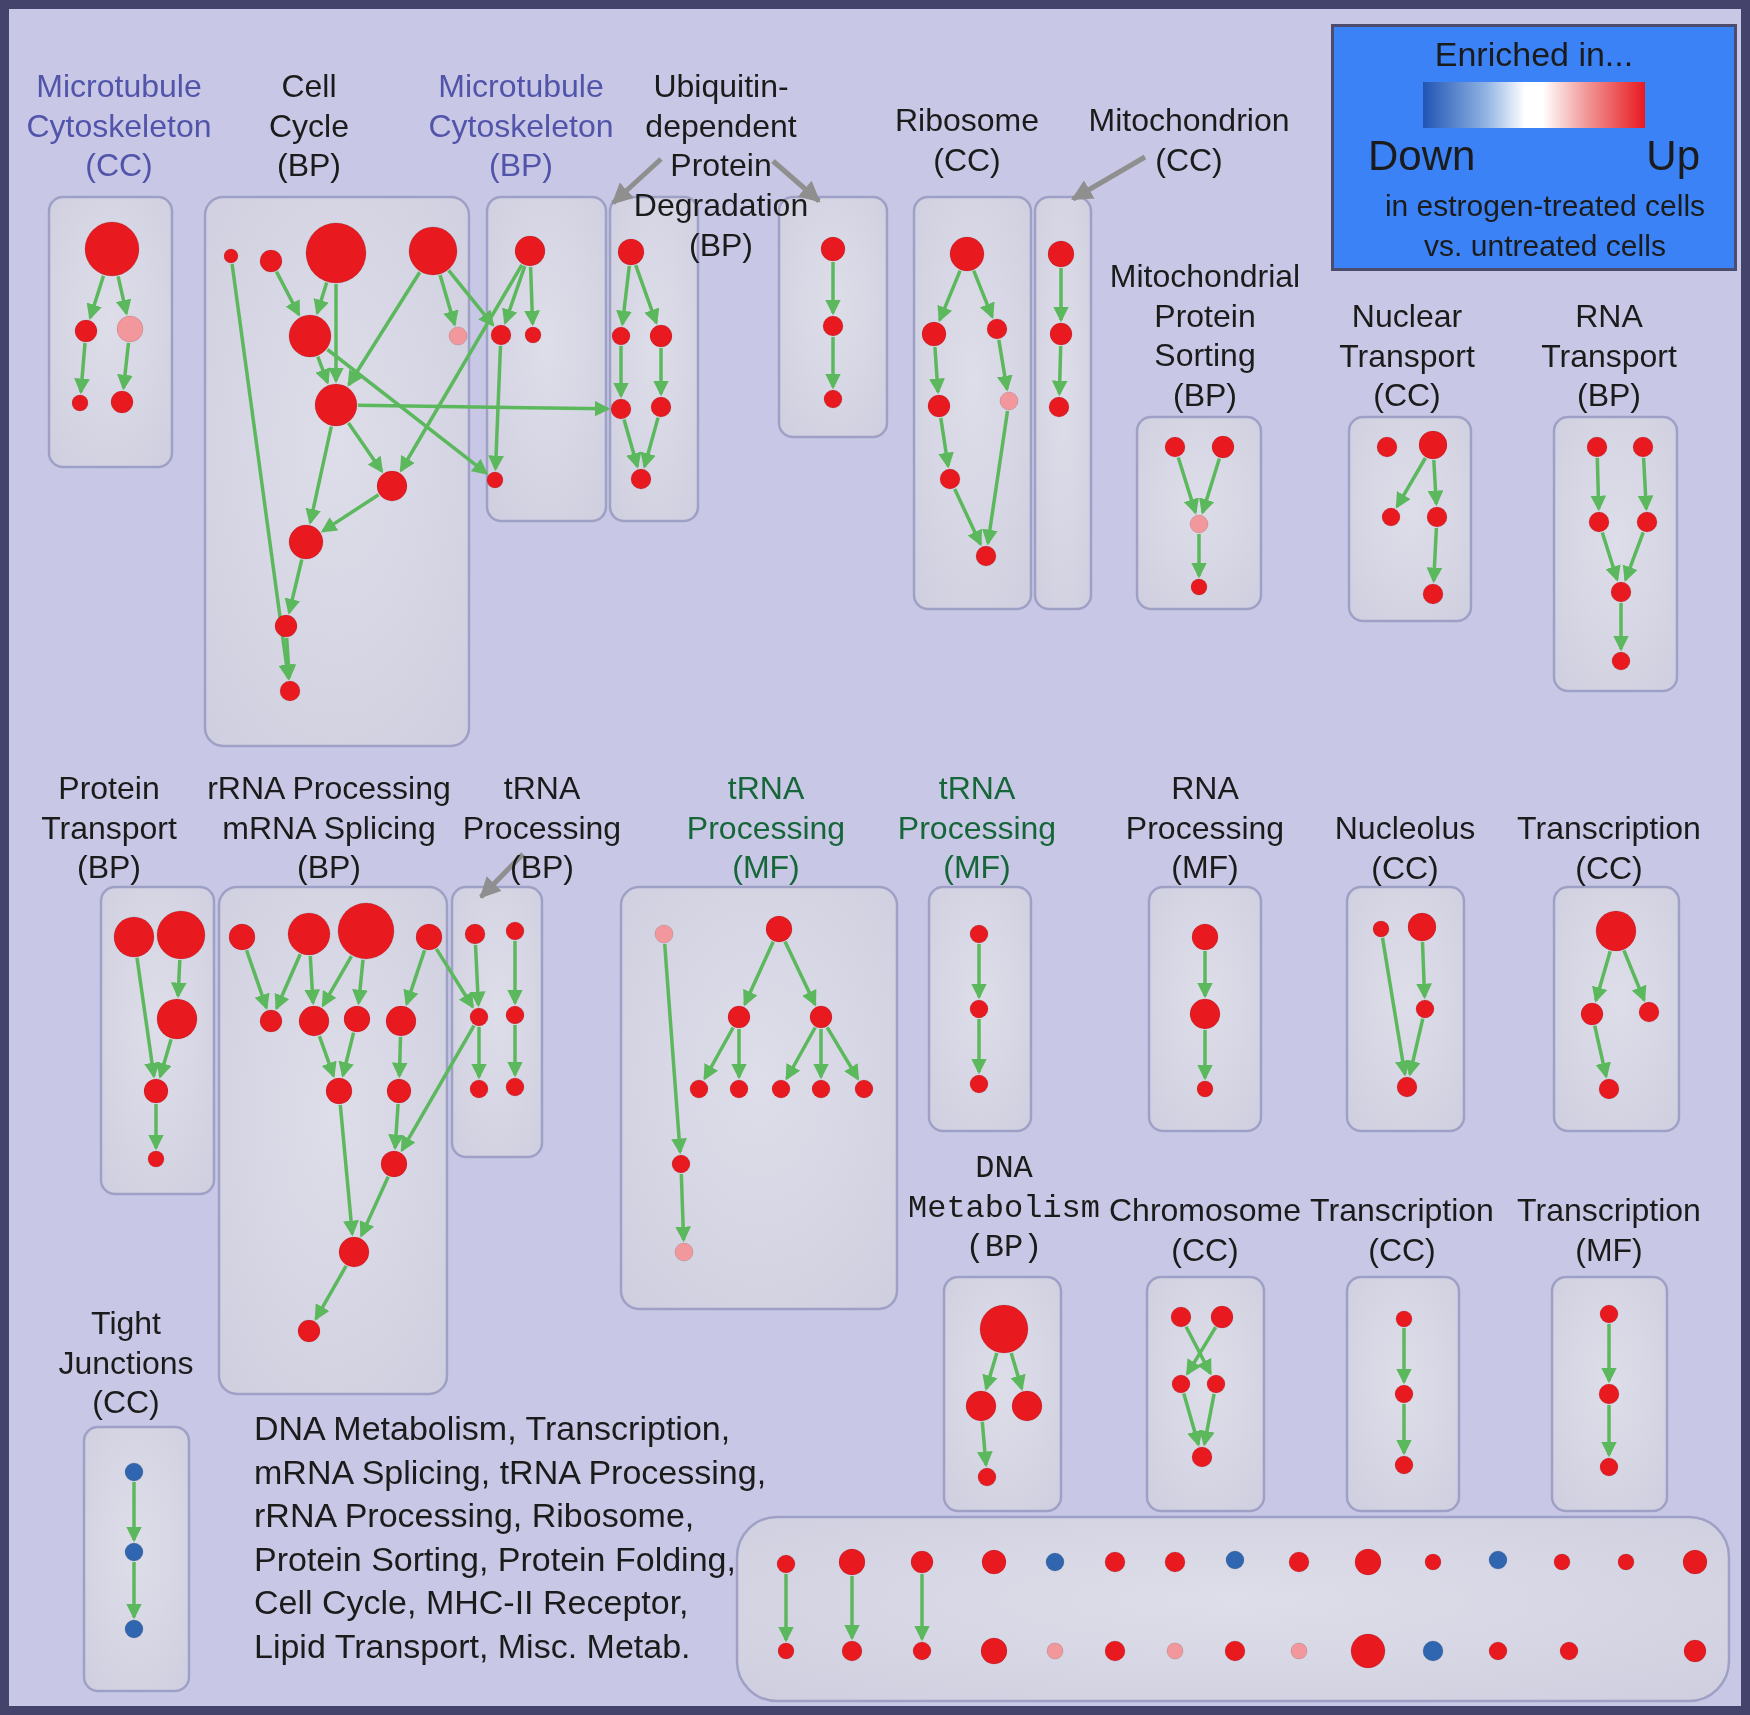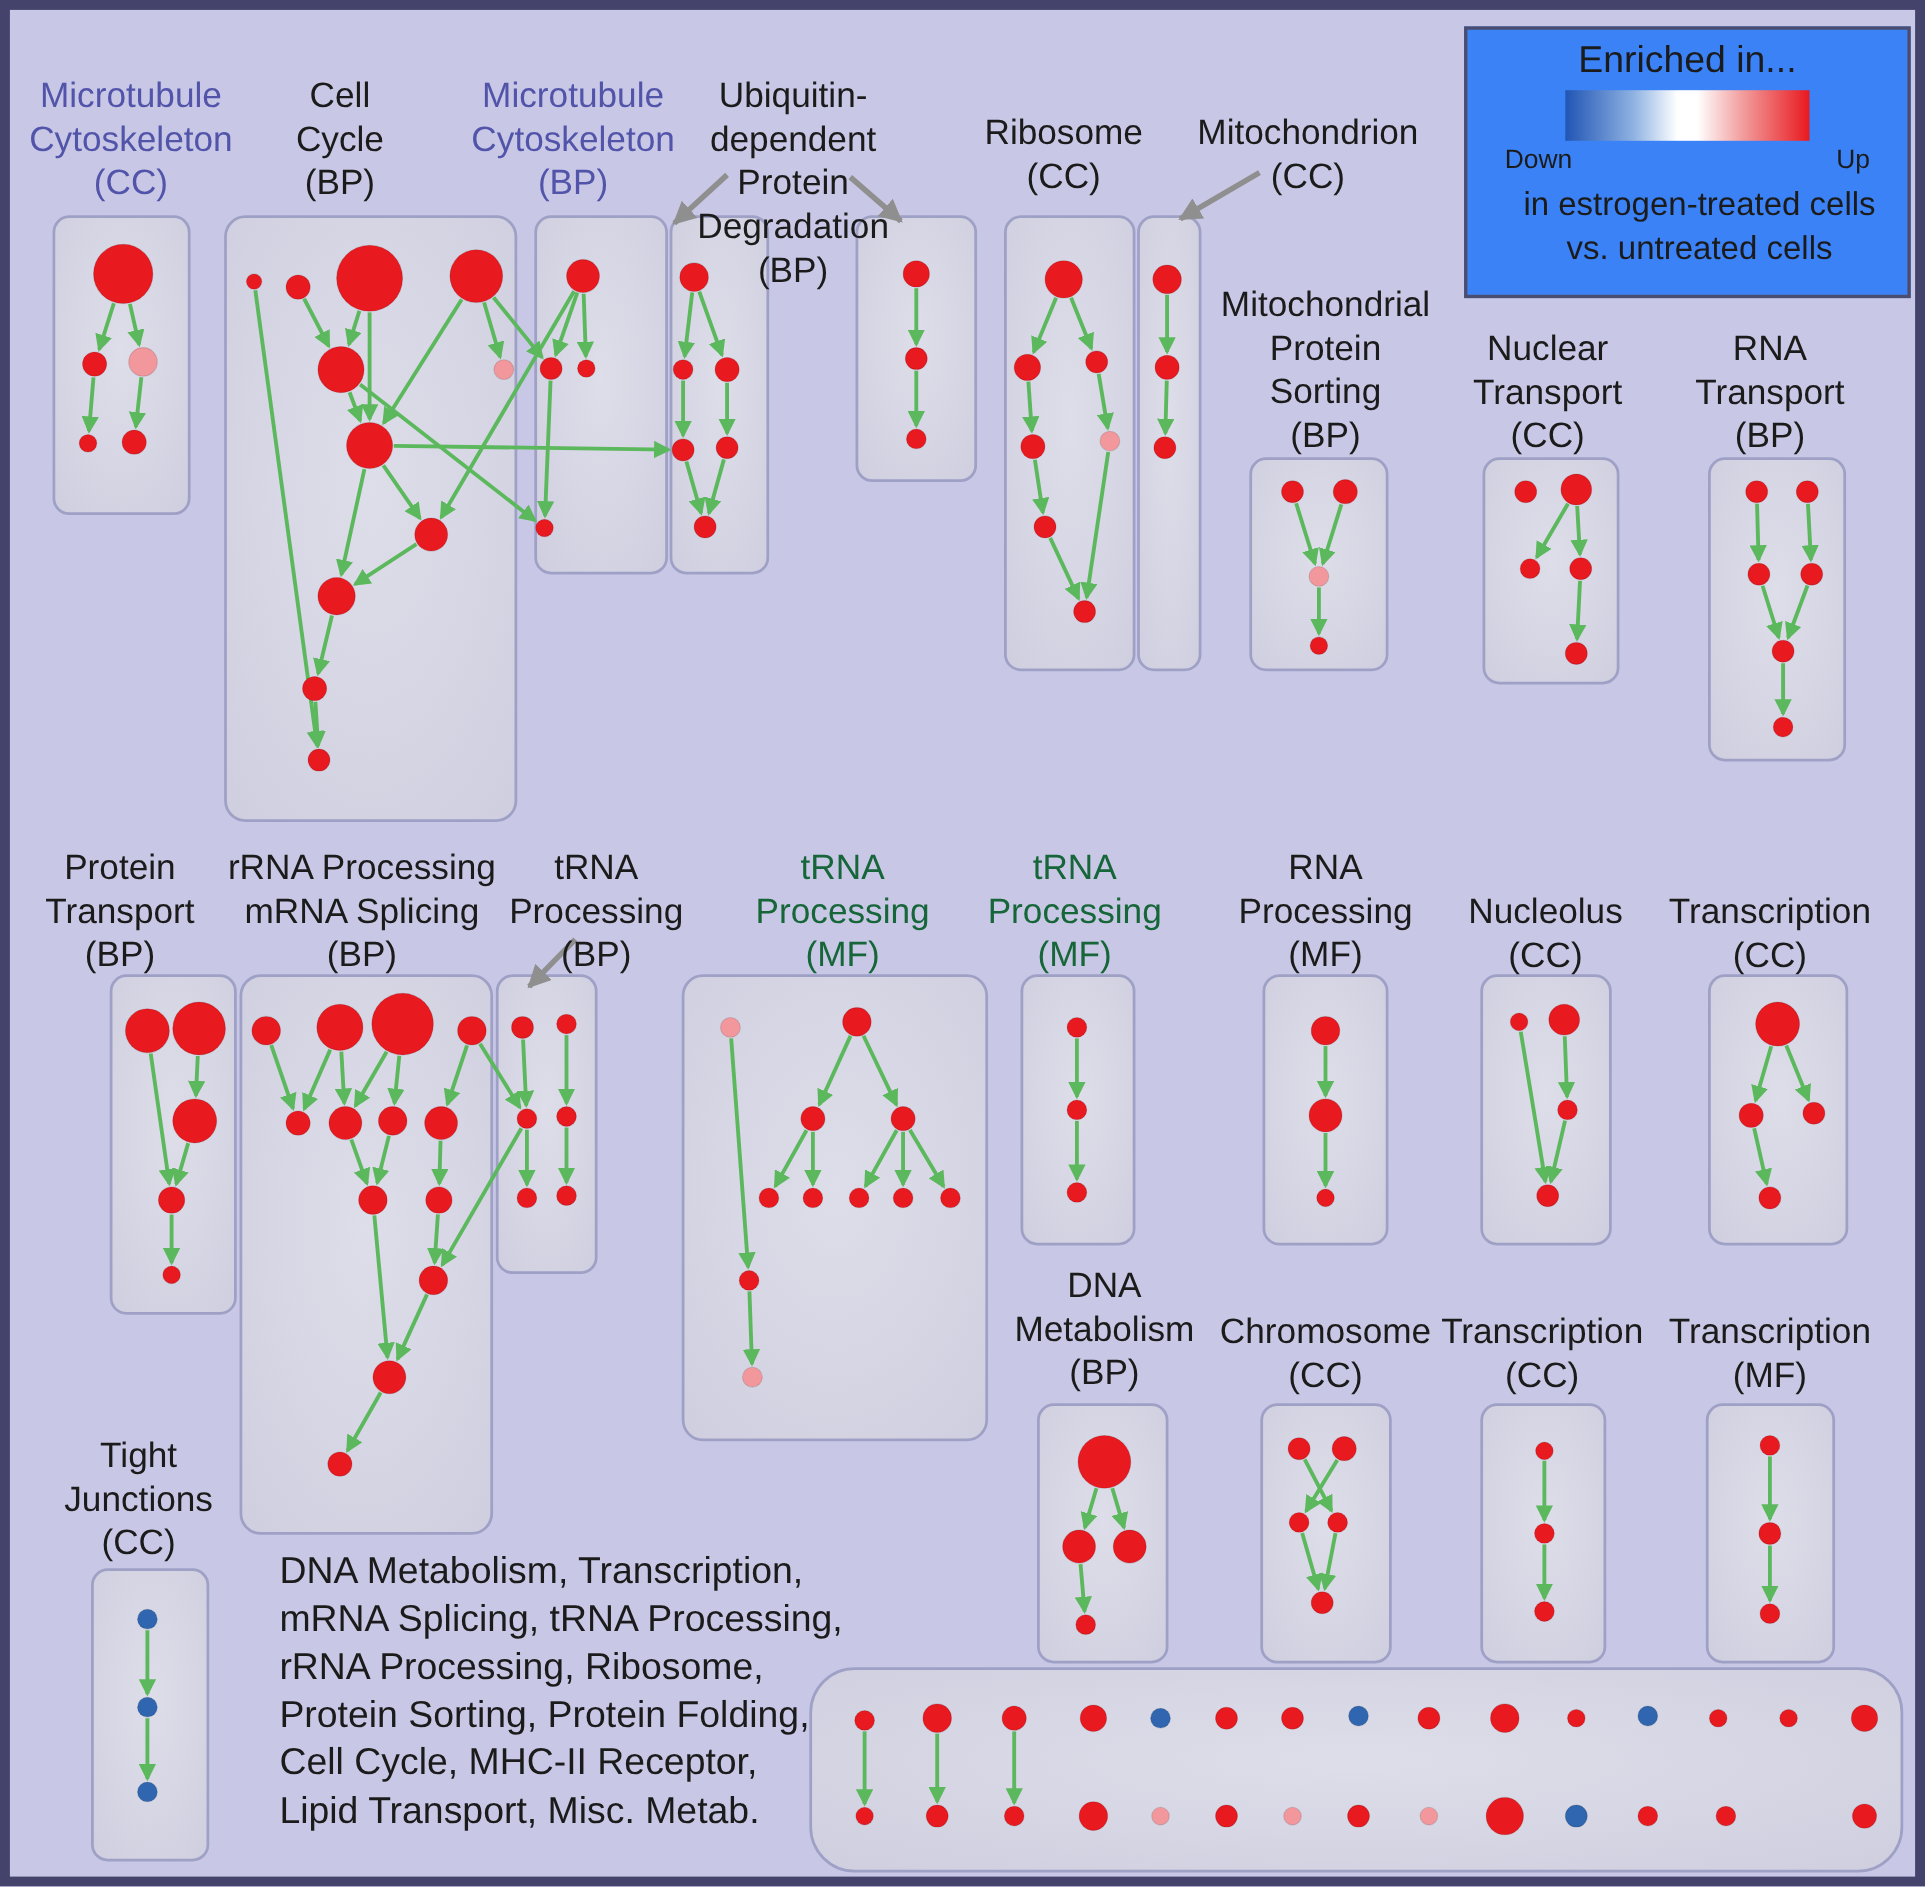--- a/index.html
+++ b/index.html
@@ -33,21 +33,21 @@
     border:3px solid #4c4c6e;
     background:#3b82f6;
     text-align:center;
     color:#1b1b1b;
   }
   .legend-title { font-size:34px; margin-top:8px; }
   .legend-bar {
     width:222px; height:46px; margin:8px auto 0;
     background:linear-gradient(90deg,#2155b4 0%,#8fb2e2 28%,#ffffff 46%,#ffffff 54%,#f2a0a0 72%,#e8191f 100%);
   }
-  .legend-updown { display:flex; justify-content:space-between; padding:0 34px; font-size:24px; margin-top:4px; }
+  .legend-updown { display:flex; justify-content:space-between; padding:0 34px; font-size:42px; margin-top:4px; }
   .legend-sub { font-size:30px; line-height:1.32;padding-left:22px; }
   .legend-sub.first { margin-top:6px; }
 </style>
 </head>
 <body>
 
 <div id="figure">
 
   <svg id="network-svg" width="1750" height="1715" viewBox="0 0 1750 1715">
     <defs>
@@ -395,21 +395,21 @@
       <div class="cluster-label green" style="left: 968px; top: 760px; transform: translateX(-50%);">tRNA
 Processing
 (MF)</div>
       <div class="cluster-label" style="left: 1196px; top: 760px; transform: translateX(-50%);">RNA
 Processing
 (MF)</div>
       <div class="cluster-label" style="left: 1396px; top: 800px; transform: translateX(-50%);">Nucleolus
 (CC)</div>
       <div class="cluster-label" style="left: 1600px; top: 800px; transform: translateX(-50%);">Transcription
 (CC)</div>
-      <div class="cluster-label" style="left: 995px; top: 1140px; transform: translateX(-50%);">DNA
+      <div class="cluster-label" style="left: 995px; top: 1140px; transform: translateX(-50%); font-family: Liberation Mono, monospace;">DNA
 Metabolism
 (BP)</div>
       <div class="cluster-label" style="left: 1196px; top: 1182px; transform: translateX(-50%);">Chromosome
 (CC)</div>
       <div class="cluster-label" style="left: 1393px; top: 1182px; transform: translateX(-50%);">Transcription
 (CC)</div>
       <div class="cluster-label" style="left: 1600px; top: 1182px; transform: translateX(-50%);">Transcription
 (MF)</div>
       <div class="cluster-label" style="left: 117px; top: 1295px; transform: translateX(-50%);">Tight
 Junctions

